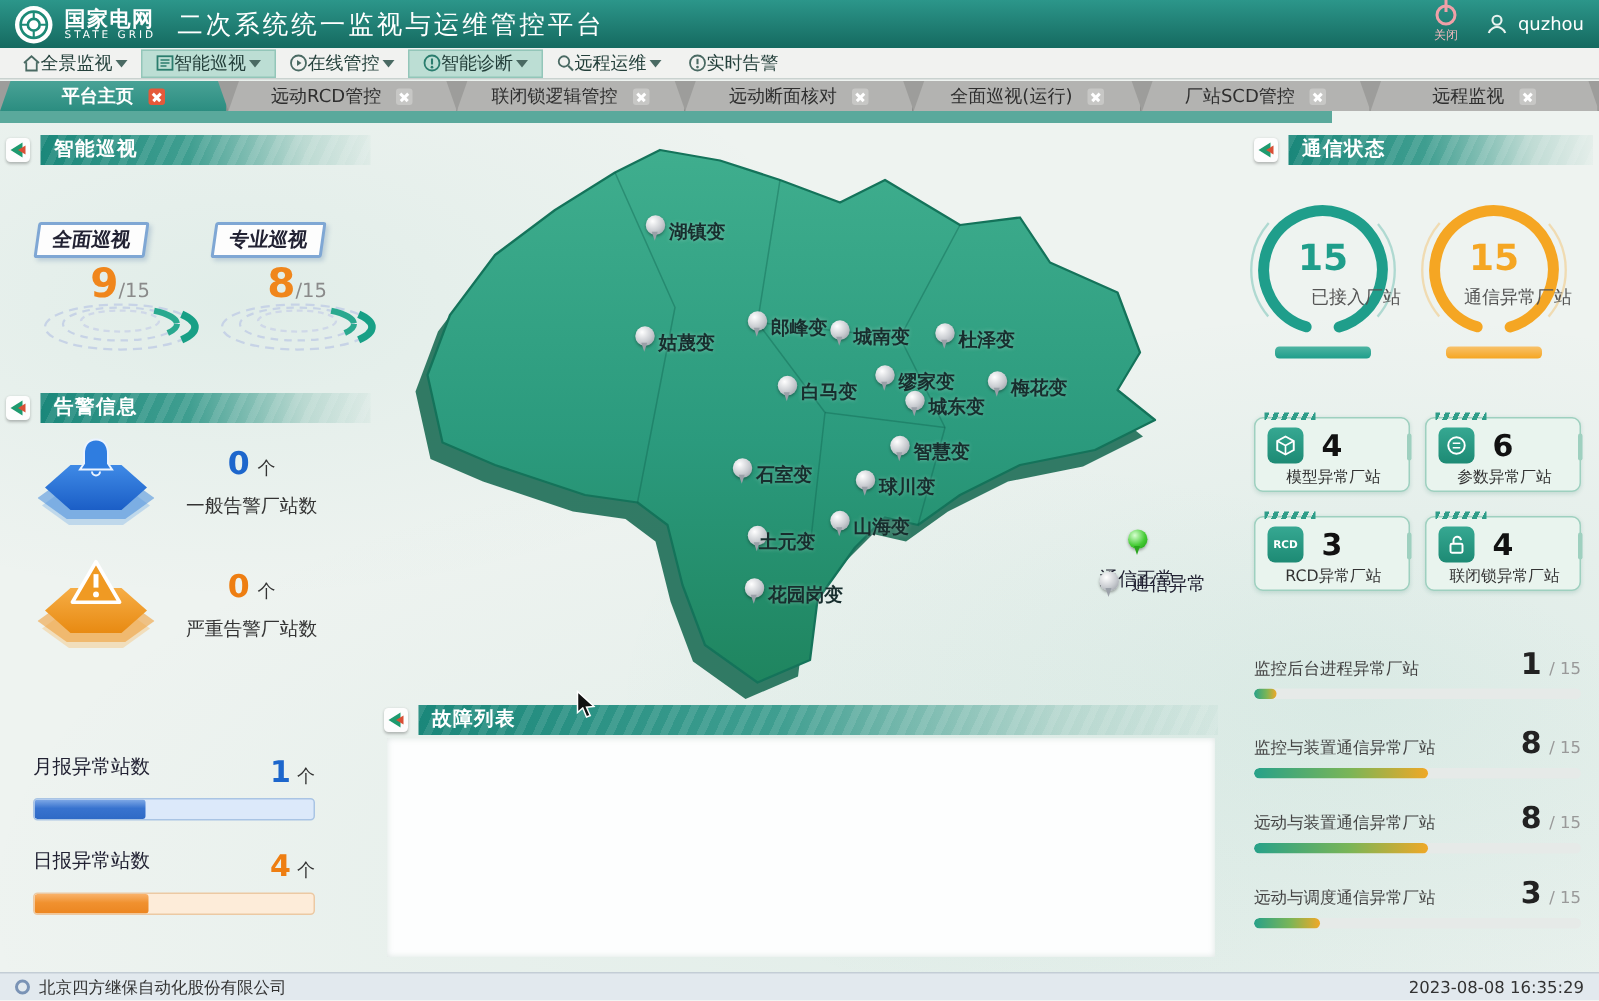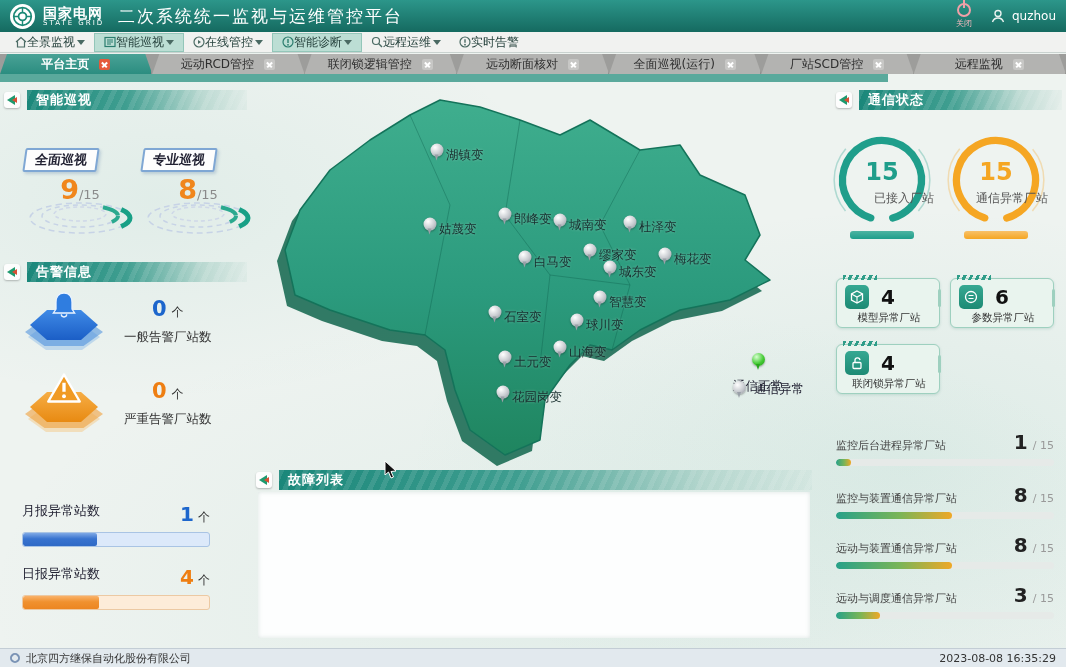--- a/index.html
+++ b/index.html
@@ -92,21 +92,21 @@
   .diff-row.orange .num { color:#ee7e12; }
 
   
   .map { position:absolute; left:250px; top:85px; width:575px; height:385px; }
   .pin { position:absolute; width:13px; height:17px; transform:translate(-50%,-85%); }
   .pin .head { position:absolute; left:0; top:0; width:13px; height:13px; border-radius:50%;
                background:radial-gradient(circle at 35% 30%, #ffffff, #c7cacf 55%, #8e939b); box-shadow:0 1px 2px rgba(0,0,0,.35); }
   .pin .tip { position:absolute; left:4px; top:11px; width:0; height:0; border-left:2.5px solid transparent; border-right:2.5px solid transparent; border-top:6px solid #9aa0a8; }
   .pin.green .head { background:radial-gradient(circle at 35% 30%, #d6ffd0, #45cb35 55%, #1f9a14); }
   .pin.green .tip { border-top-color:#2aa61e; }
-  .pin-label { position:absolute; transform:translate(0,-50%); font-size:12.5px; font-weight:normal; color:#182e2e; white-space:nowrap; text-shadow:0 0 3px rgba(235,245,240,.35); }
+  .pin-label { position:absolute; transform:translate(0,-50%); font-size:12.5px; font-weight:bold; color:#182e2e; white-space:nowrap; text-shadow:0 0 3px rgba(235,245,240,.35); }
   .legend-row { position:absolute; display:flex; align-items:center; gap:8px; font-size:12.5px; color:#223; }
 
   
   .fault-panel { position:absolute; left:258px; top:492px; width:552px; height:146px; background:#fdfefe; box-shadow:0 0 4px rgba(120,150,140,.25) inset; }
 
   
   .ring-box { position:absolute; width:104px; height:118px; }
   .ring-box svg { position:absolute; left:0; top:0; }
   .ring-num { position:absolute; left:0; top:30px; width:100%; text-align:center; font-size:24px; font-weight:bold; }
   .ring-label { position:absolute; left:0; top:62px; width:100%; text-align:right; font-size:12px; color:#555; }
@@ -415,21 +415,21 @@
         <div class="head"></div>
         <div class="tip"></div>
       </div><div class="pin-label" style="left:336px; top:240px;">球川变</div>
     <div class="pin" style="left:310px; top:270px;">
         <div class="head"></div>
         <div class="tip"></div>
       </div><div class="pin-label" style="left:319px; top:267px;">山海变</div>
     <div class="pin" style="left:255px; top:280px;">
         <div class="head"></div>
         <div class="tip"></div>
-      </div><div class="pin-label" style="left:264px; top:277px;">土元变</div>
+      </div><div class="pin-label" style="left:256px; top:277px;">土元变</div>
     <div class="pin" style="left:253px; top:315px;">
         <div class="head"></div>
         <div class="tip"></div>
       </div><div class="pin-label" style="left:262px; top:312px;">花园岗变</div>
 
     
     <div class="legend-row" style="left:483px; top:268px;flex-direction:column;">
       <div class="pin green" style="position:relative; transform:none;">
           <div class="head"></div>
           <div class="tip"></div>
@@ -501,20 +501,27 @@
               <circle cx="7" cy="7" r="5.5" fill="none" stroke="#fff" stroke-width="1.3"></circle>
               <path d="M4.5 5.5h5M4.5 8.5h5" stroke="#fff" stroke-width="1.1"></path>
             </svg>
         </div>
         <div class="card-val">6</div>
       </div>
       <div class="card-label">参数异常厂站</div>
     </div>
     <div class="card">
       <div class="card-top">
+        <div class="card-icon" style="font-size:7px; font-weight:bold;">RCD</div>
+        <div class="card-val">3</div>
+      </div>
+      <div class="card-label">RCD异常厂站</div>
+    </div>
+    <div class="card">
+      <div class="card-top">
         <div class="card-icon">
           <svg width="14" height="14" viewBox="0 0 14 14">
               <rect x="3" y="6.5" width="8" height="6" rx="1" fill="none" stroke="#fff" stroke-width="1.3"></rect>
               <path d="M5 6.5V4.5a2.5 2.5 0 0 1 5-.4" fill="none" stroke="#fff" stroke-width="1.3"></path>
             </svg>
         </div>
         <div class="card-val">4</div>
       </div>
       <div class="card-label">联闭锁异常厂站</div>
     </div>

